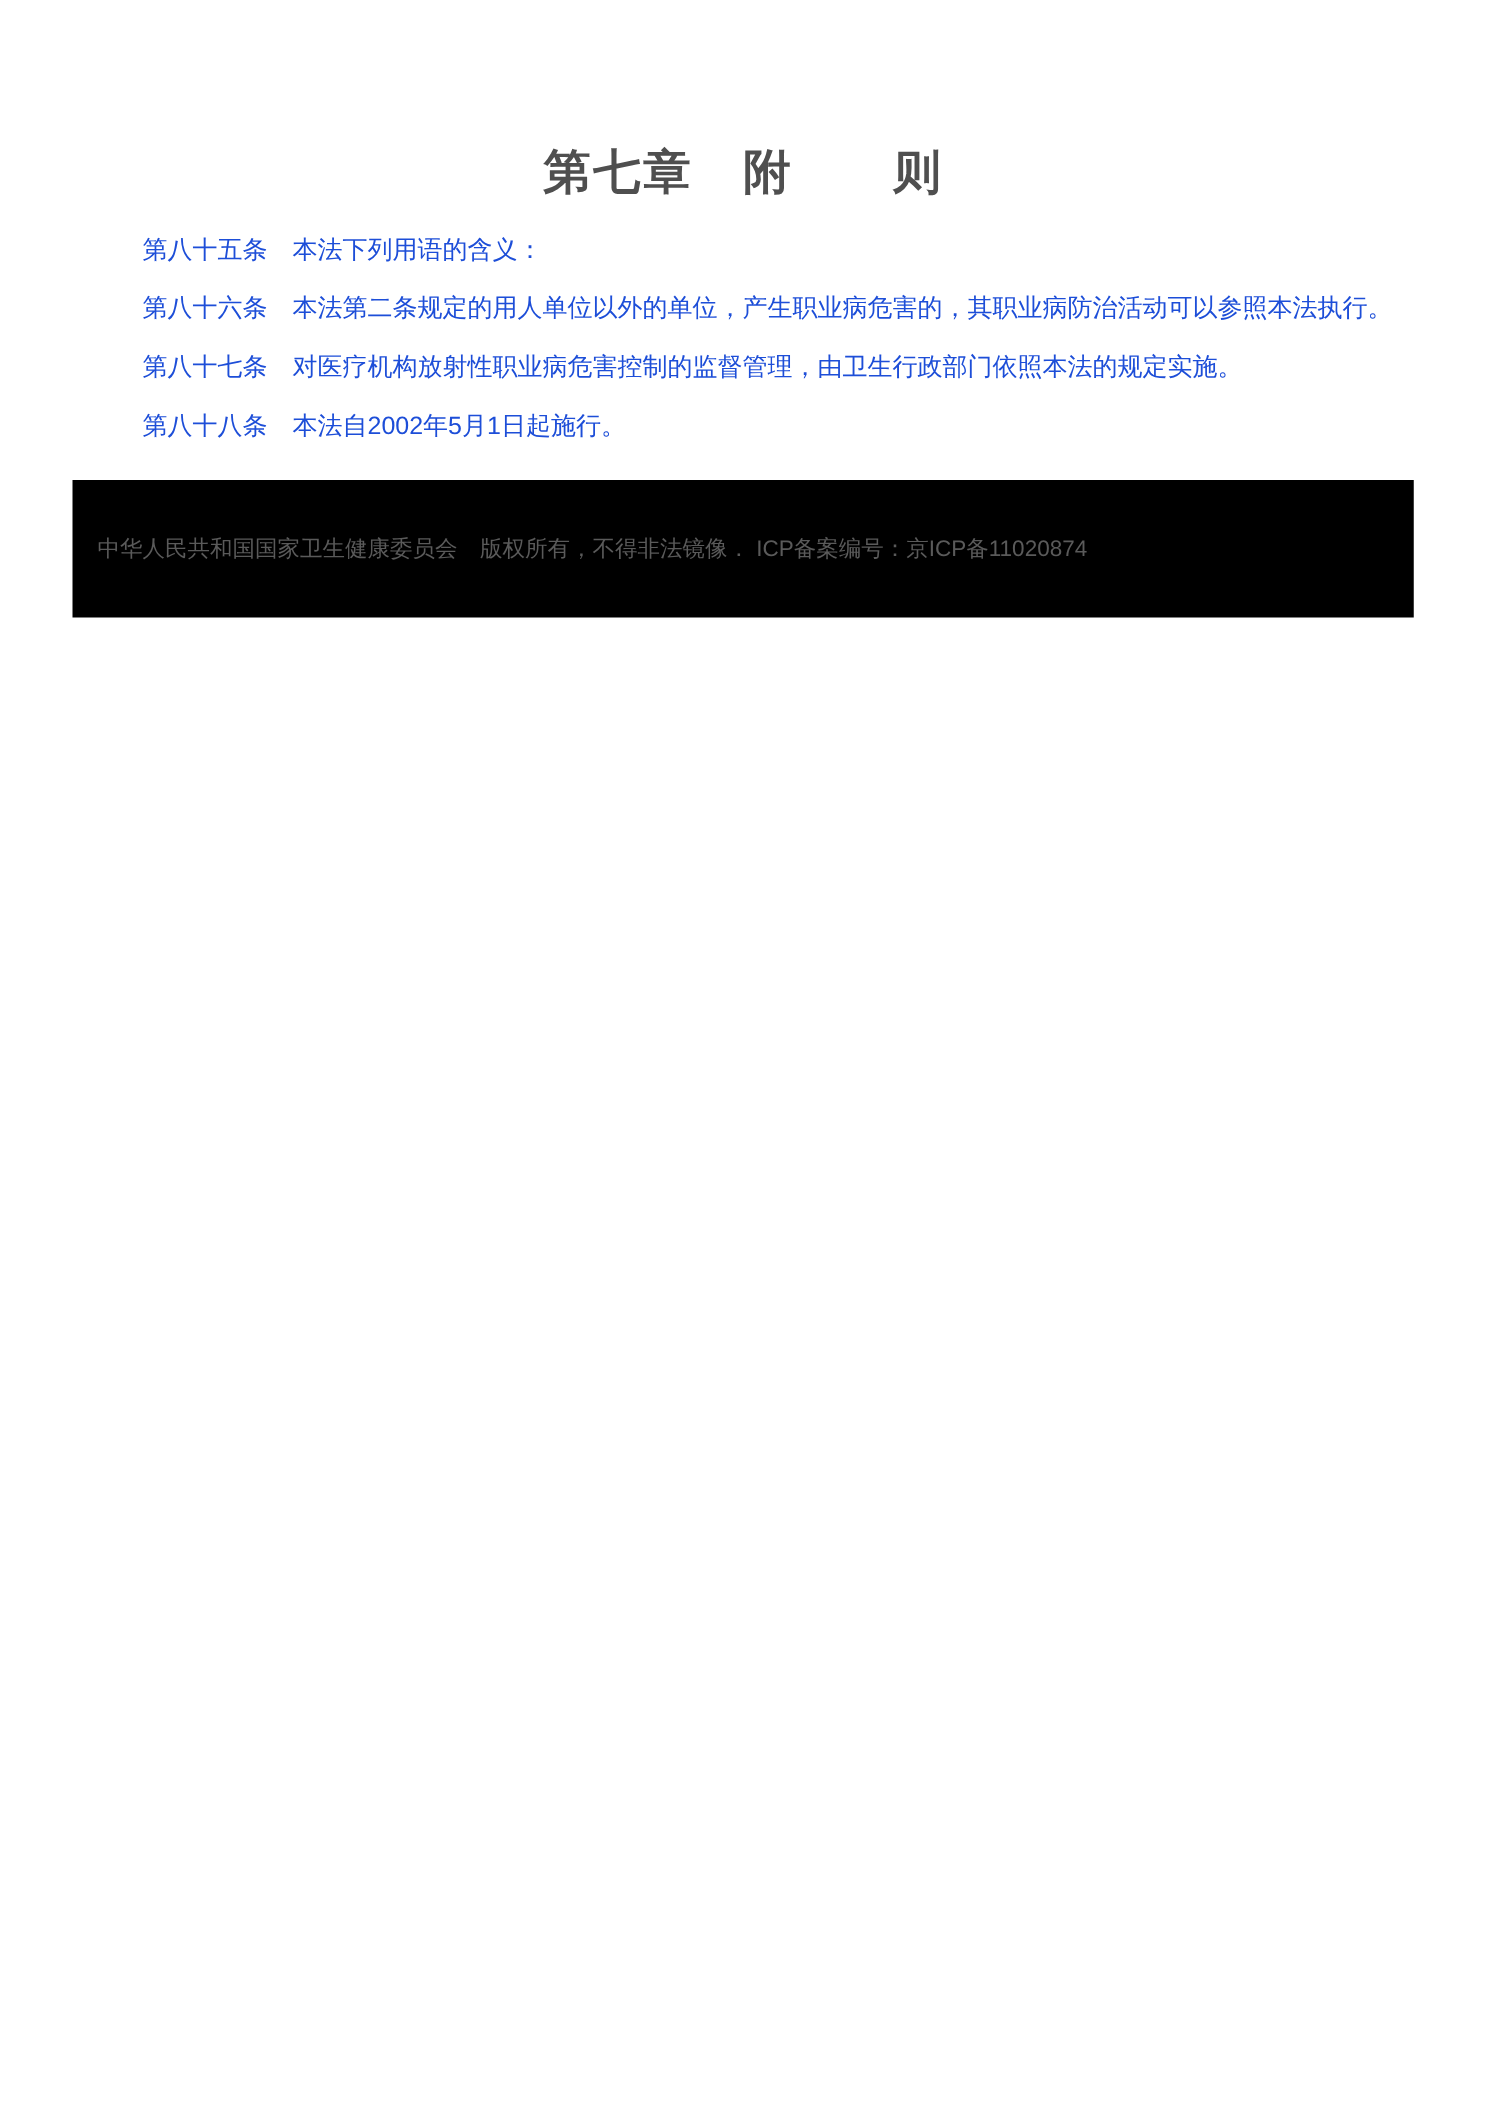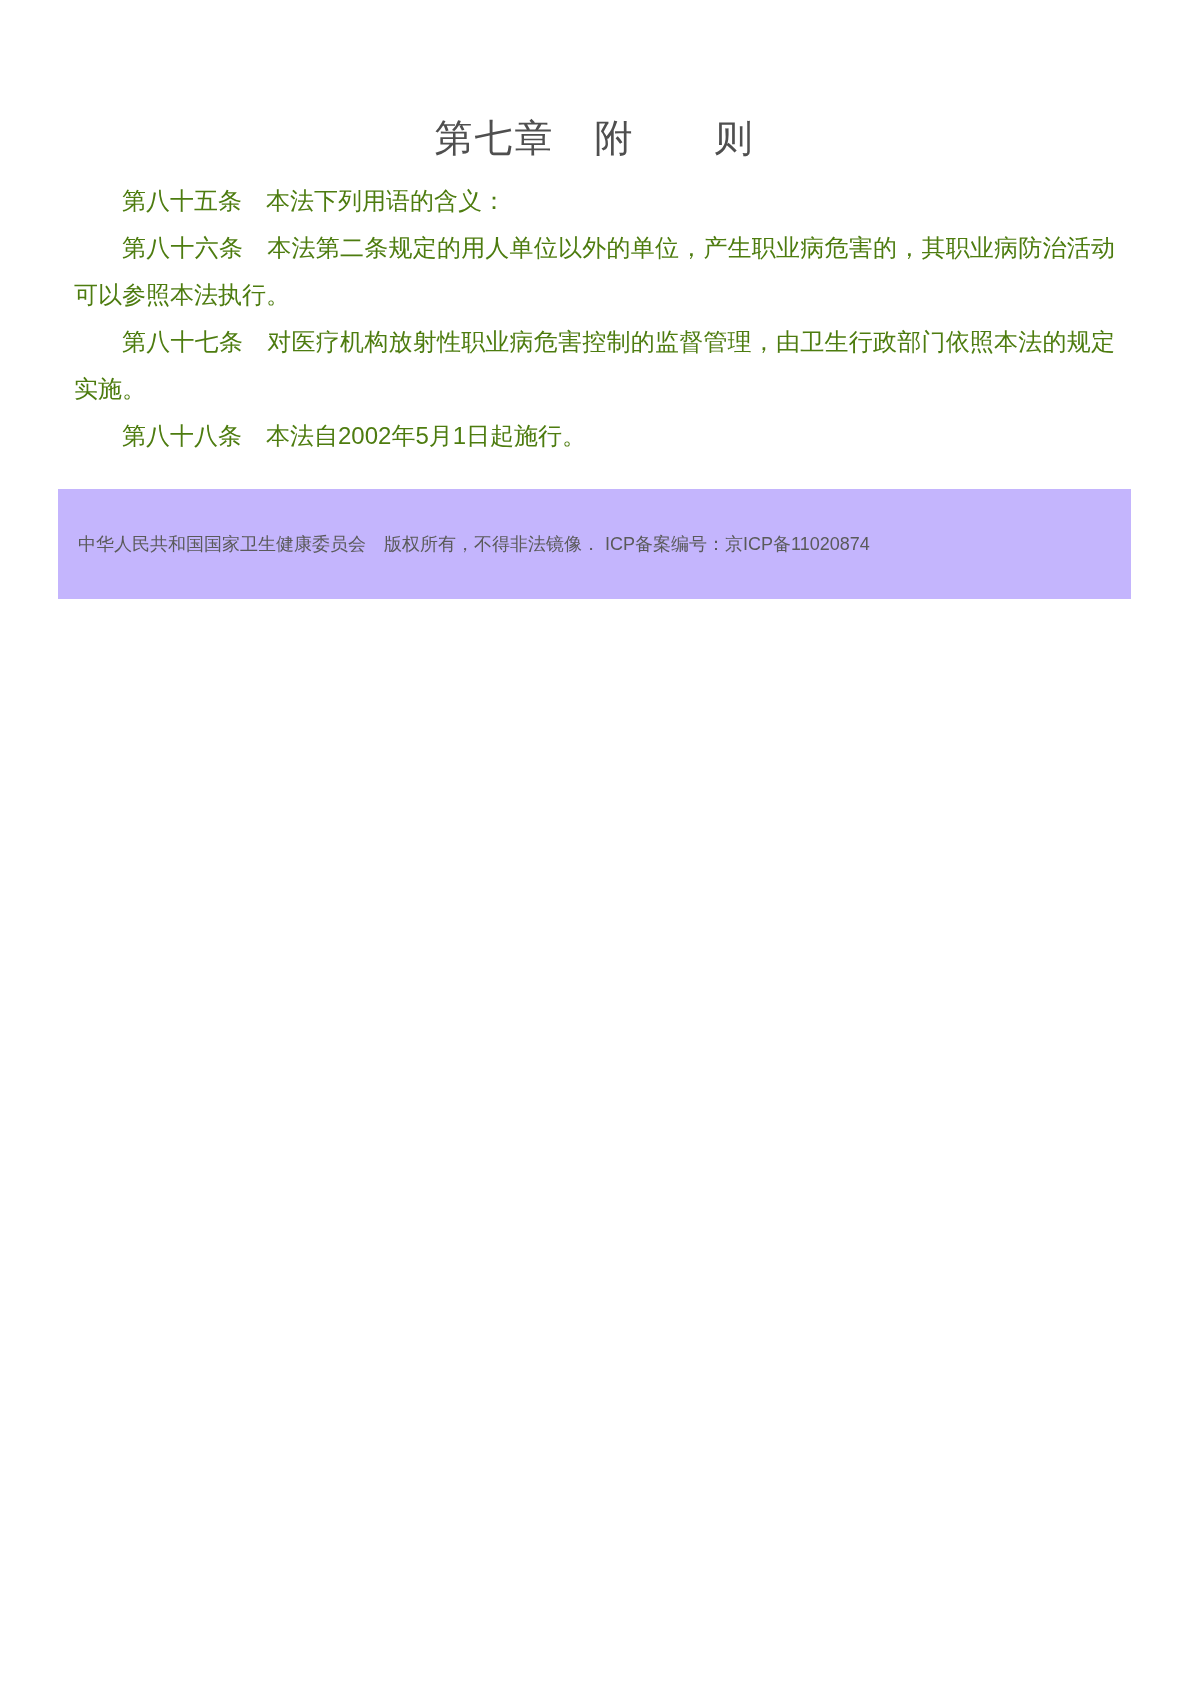--- a/index.html
+++ b/index.html
@@ -17,41 +17,41 @@
   .container {
     width: 1073px;
     margin: 0 auto;
   }
   .doc-title {
     margin: 0;
     padding-top: 112px;
     padding-bottom: 13px;
     text-align: center;
     font-family: "Liberation Serif", "DejaVu Serif", serif;
-    font-weight: 400;
+    font-weight: 700;
     font-size: 38px;
     line-height: 52px;
     color: #4f4f4f;
     letter-spacing: 2px;
   }
   .content {
     padding: 0 16px;
   }
   .content p {
     margin: 0;
-    font-size: 24px;
+    font-size: 20px;
     line-height: 47px;
-    color: #4d7c0f;
+    color: #1d4ed8;
     text-align: justify;
     text-indent: 2em;
     word-break: break-all;
   }
   .site-footer {
-    margin-top: 30px;
-    background: #c4b5fd;
+    margin-top: 19px;
+    background: #000000;
     height: 110px;
     display: flex;
     align-items: center;
   }
   .footer-text {
     width: 770px;
     margin-left: 20px;
     text-align: center;
     font-size: 18px;
     line-height: 22px;

